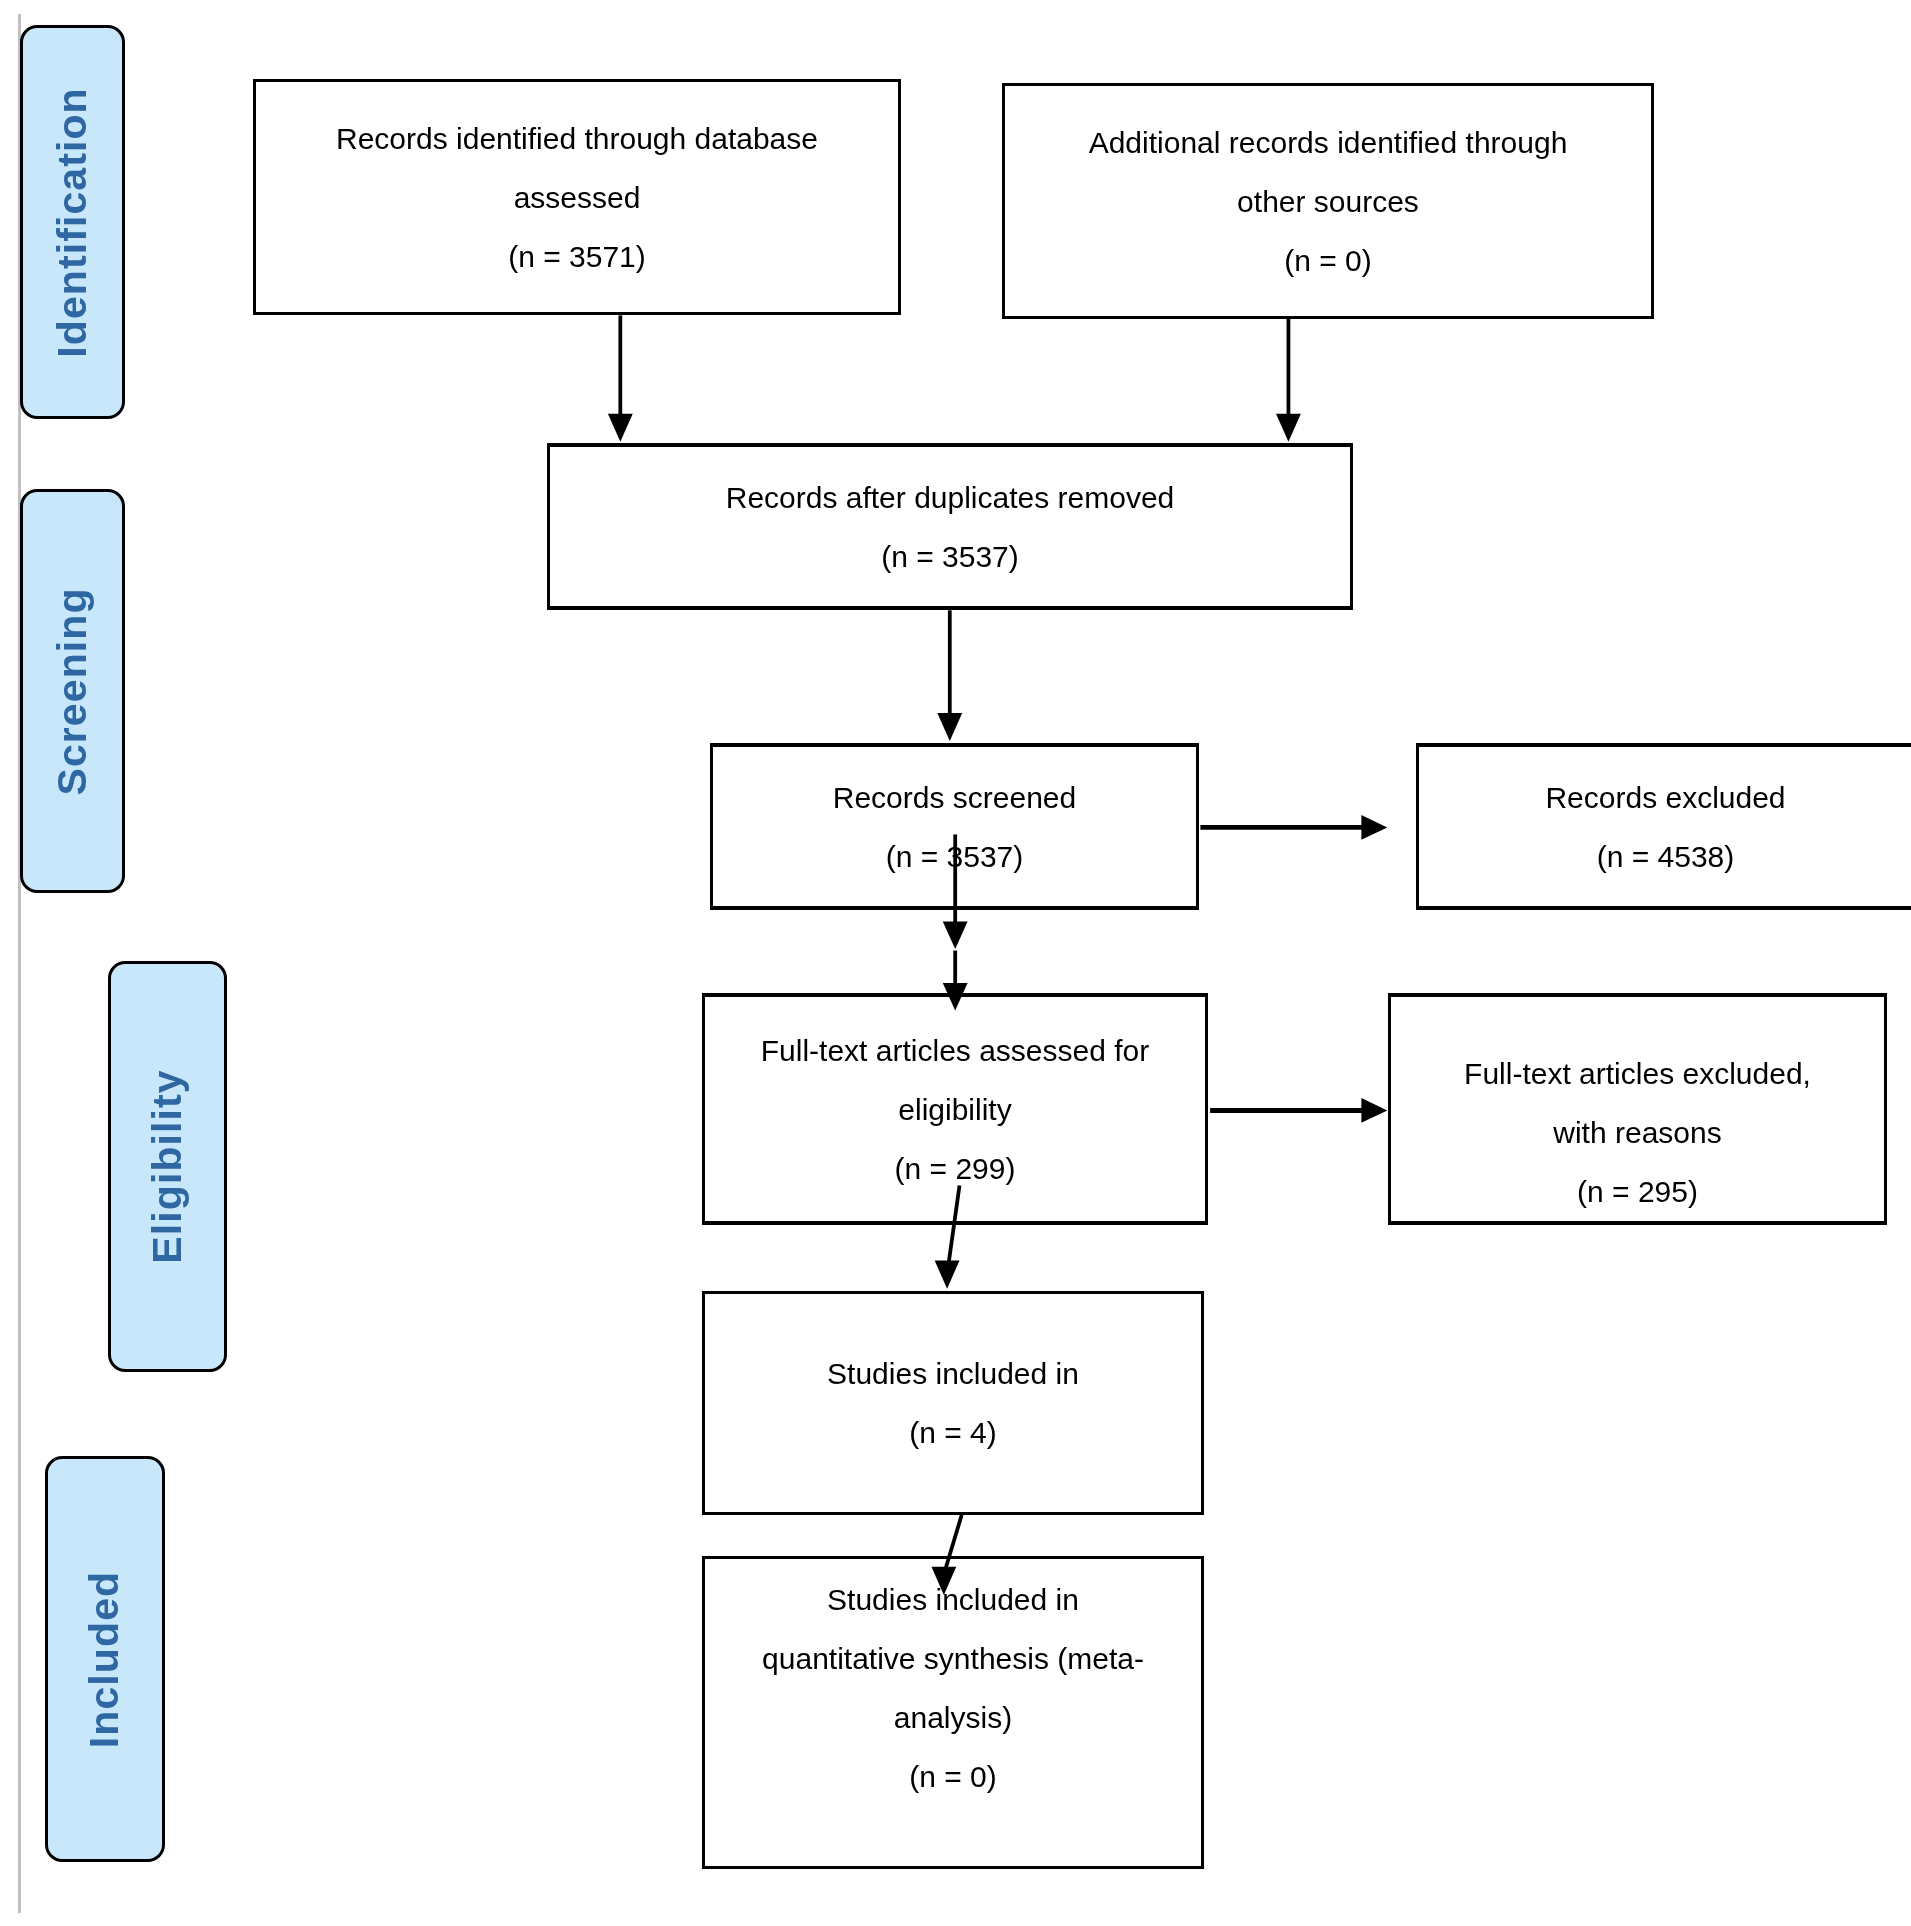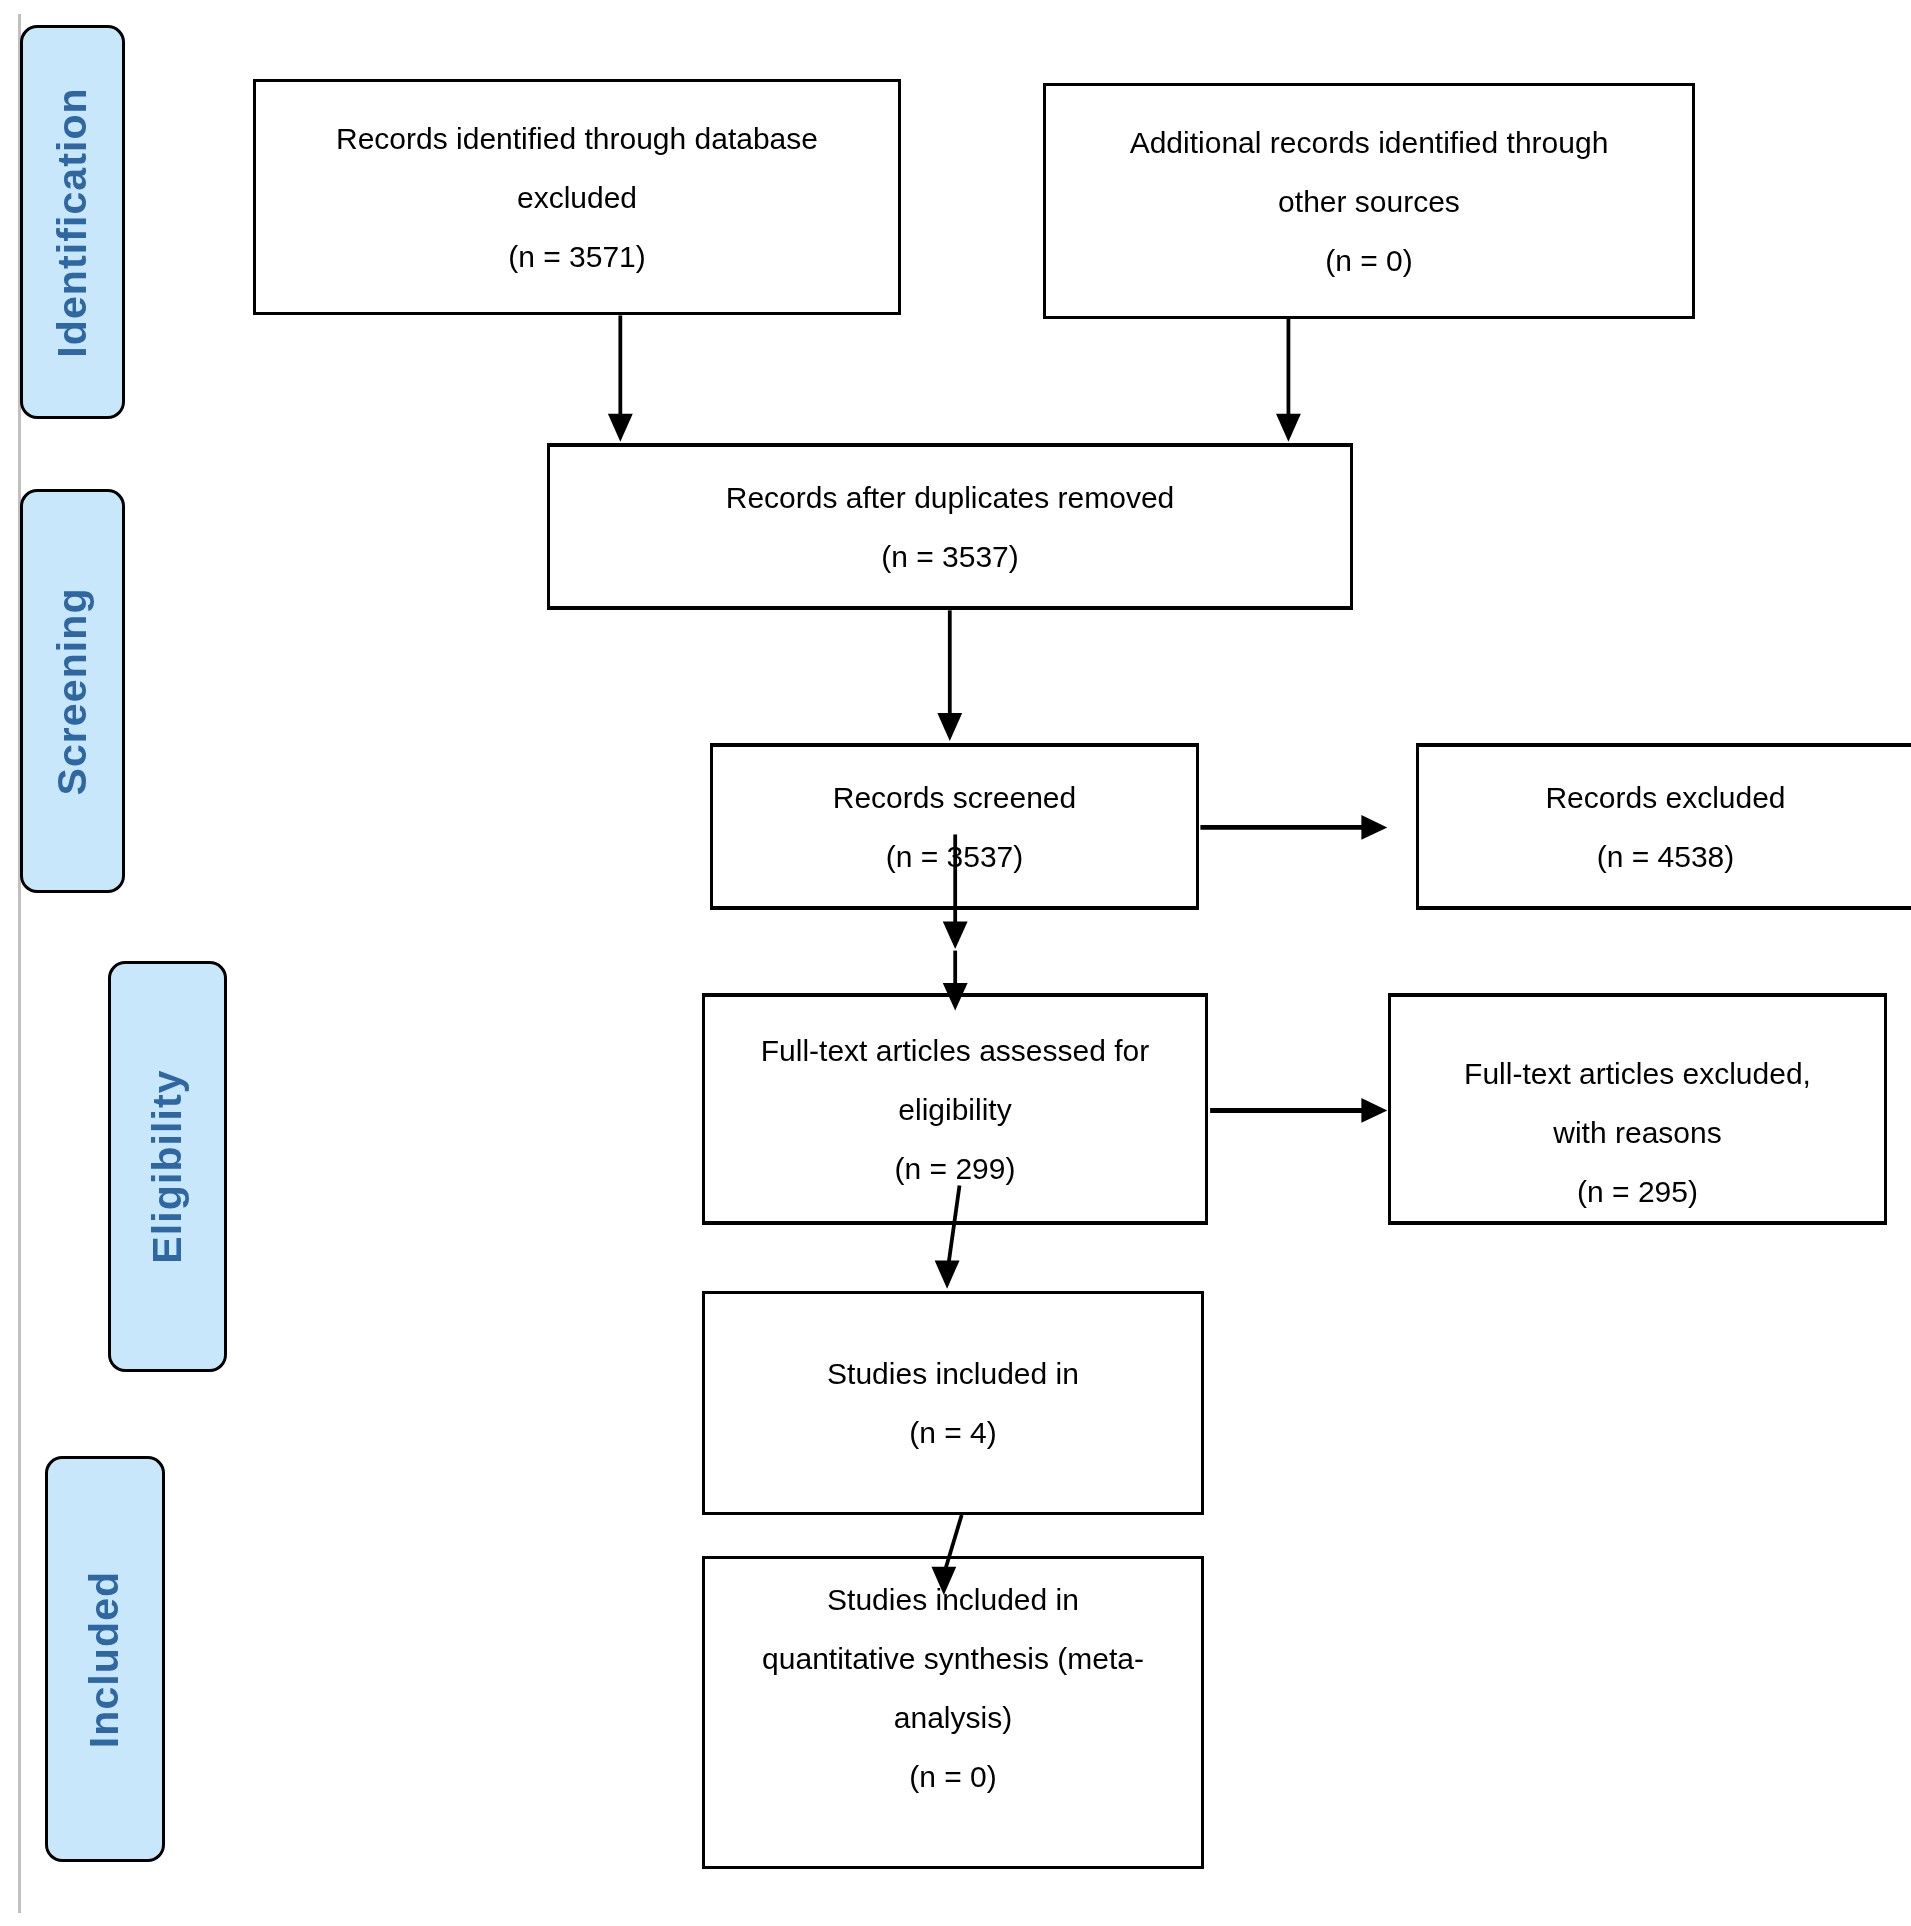--- a/index.html
+++ b/index.html
@@ -79,25 +79,25 @@
   <div class="stage" style="left:108px; top:961px; width:119px; height:411px;">
     <span class="stage-text">Eligibility</span>
   </div>
 
   <div class="stage" style="left:45px; top:1456px; width:120px; height:406px;">
     <span class="stage-text">Included</span>
   </div>
 
   <div class="fbox" style="left:253px; top:79px; width:648px; height:236px;">
     <div class="bline">Records identified through database</div>
-    <div class="bline">excluded</div>
+    <div class="bline">assessed</div>
     <div class="bline">(n = 3571)</div>
   </div>
 
-  <div class="fbox" style="left:1002px; top:83px; width:652px; height:236px;margin-left:41px;">
+  <div class="fbox" style="left:1002px; top:83px; width:652px; height:236px;">
     <div class="bline">Additional records identified through</div>
     <div class="bline">other sources</div>
     <div class="bline">(n = 0)</div>
   </div>
 
   <div class="fbox hb" style="left:547px; top:443px; width:806px; height:167px;">
     <div class="bline">Records after duplicates removed</div>
     <div class="bline">(n = 3537)</div>
   </div>
 

